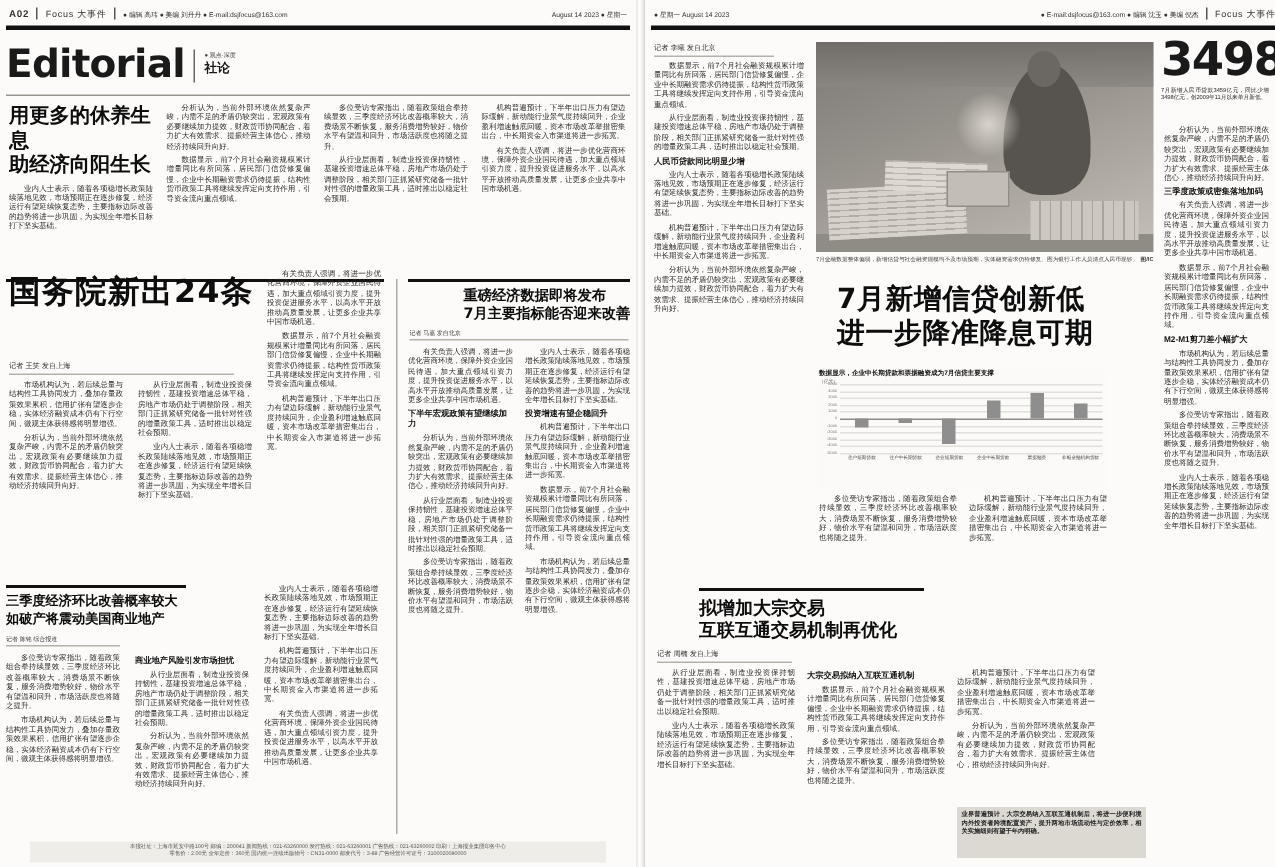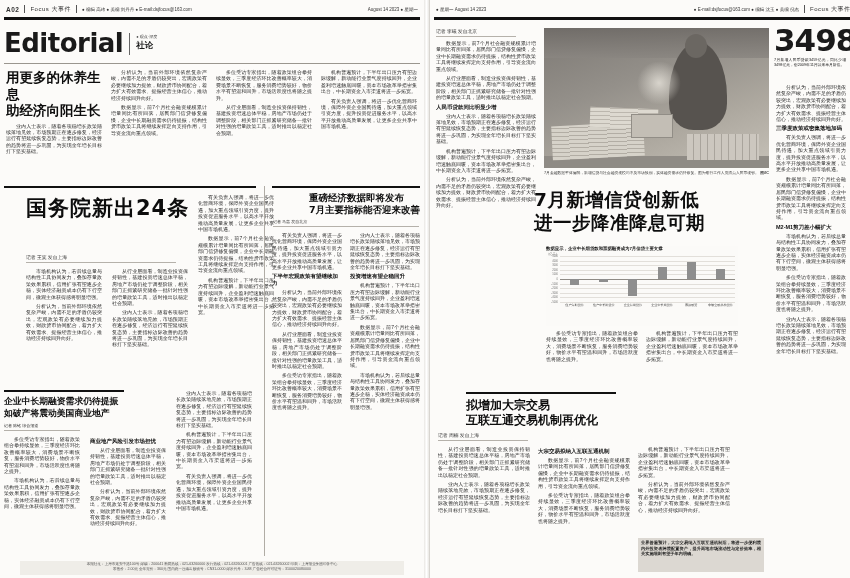--- a/index.html
+++ b/index.html
@@ -125,21 +125,21 @@
     <div class="col" style="left:216px;top:69px;width:96px;height:112px;">
       <p class="p">多位受访专家指出，随着政策组合拳持续显效，三季度经济环比改善概率较大，消费场景不断恢复，服务消费增势较好，物价水平有望温和回升，市场活跃度也将随之提升。</p>
       <p class="p">从行业层面看，制造业投资保持韧性，基建投资增速总体平稳，房地产市场仍处于调整阶段，相关部门正抓紧研究储备一批针对性强的增量政策工具，适时推出以稳定社会预期。</p>
     </div>
     <div class="col" style="left:321px;top:69px;width:96px;height:112px;">
       <p class="p">机构普遍预计，下半年出口压力有望边际缓解，新动能行业景气度持续回升，企业盈利增速触底回暖，资本市场改革举措密集出台，中长期资金入市渠道将进一步拓宽。</p>
       <p class="p">有关负责人强调，将进一步优化营商环境，保障外资企业国民待遇，加大重点领域引资力度，提升投资促进服务水平，以高水平开放推动高质量发展，让更多企业共享中国市场机遇。</p>
     </div>
 
     <div style="position:absolute;left:4px;top:186px;width:252px;height:2px;background:#111;"></div>
-    <div style="position:absolute;left:4px;top:194px;width:252px;height:196px;margin-left:20px;">
+    <div style="position:absolute;left:4px;top:180px;width:252px;height:196px;">
       <div class="hl hl-gw" style="position:absolute;left:2px;top:2px;width:212px;">
         <div>国务院新出24条</div>
       </div>
       <div class="byline" style="position:absolute;left:2px;top:60px;width:150px;">记者 王笑 发自上海</div>
       <div class="col" style="left:2px;top:74px;width:76px;height:120px;">
         <p class="p">市场机构认为，若后续总量与结构性工具协同发力，叠加存量政策效果累积，信用扩张有望逐步企稳，实体经济融资成本仍有下行空间，微观主体获得感将明显增强。</p>
         <p class="p">分析认为，当前外部环境依然复杂严峻，内需不足的矛盾仍较突出，宏观政策有必要继续加力提效，财政货币协同配合，着力扩大有效需求、提振经营主体信心，推动经济持续回升向好。</p>
       </div>
       <div class="col" style="left:88px;top:74px;width:76px;height:120px;">
         <p class="p">从行业层面看，制造业投资保持韧性，基建投资增速总体平稳，房地产市场仍处于调整阶段，相关部门正抓紧研究储备一批针对性强的增量政策工具，适时推出以稳定社会预期。</p>
@@ -173,21 +173,21 @@
         <div class="sub">投资增速有望企稳回升</div>
         <p class="p">机构普遍预计，下半年出口压力有望边际缓解，新动能行业景气度持续回升，企业盈利增速触底回暖，资本市场改革举措密集出台，中长期资金入市渠道将进一步拓宽。</p>
         <p class="p">数据显示，前7个月社会融资规模累计增量同比有所回落，居民部门信贷修复偏慢，企业中长期融资需求仍待提振，结构性货币政策工具将继续发挥定向支持作用，引导资金流向重点领域。</p>
         <p class="p">市场机构认为，若后续总量与结构性工具协同发力，叠加存量政策效果累积，信用扩张有望逐步企稳，实体经济融资成本仍有下行空间，微观主体获得感将明显增强。</p>
       </div>
     </div>
 
     <div style="position:absolute;left:4px;top:390px;width:252px;height:168px;">
       <div style="position:absolute;left:0;top:0;width:120px;height:2px;background:#111;"></div>
       <div class="hl hl-ww" style="position:absolute;left:0;top:6px;width:160px;">
-        <div>企业中长期融资需求仍待提振</div>
+        <div>三季度经济环比改善概率较大</div>
         <div>如破产将震动美国商业地产</div>
       </div>
       <div class="byline" style="position:absolute;left:0;top:33px;width:76px;font-size:4px;">记者 陈铭 综合报道</div>
       <div class="col" style="left:0;top:46px;width:76px;height:120px;">
         <p class="p">多位受访专家指出，随着政策组合拳持续显效，三季度经济环比改善概率较大，消费场景不断恢复，服务消费增势较好，物价水平有望温和回升，市场活跃度也将随之提升。</p>
         <p class="p">市场机构认为，若后续总量与结构性工具协同发力，叠加存量政策效果累积，信用扩张有望逐步企稳，实体经济融资成本仍有下行空间，微观主体获得感将明显增强。</p>
       </div>
       <div class="col" style="left:86px;top:46px;width:76px;height:120px;">
         <div class="sub">商业地产风险引发市场担忧</div>
         <p class="p">从行业层面看，制造业投资保持韧性，基建投资增速总体平稳，房地产市场仍处于调整阶段，相关部门正抓紧研究储备一批针对性强的增量政策工具，适时推出以稳定社会预期。</p>
@@ -258,21 +258,21 @@
       <p class="p">分析认为，当前外部环境依然复杂严峻，内需不足的矛盾仍较突出，宏观政策有必要继续加力提效，财政货币协同配合，着力扩大有效需求、提振经营主体信心，推动经济持续回升向好。</p>
       <div class="sub">三季度政策或密集落地加码</div>
       <p class="p">有关负责人强调，将进一步优化营商环境，保障外资企业国民待遇，加大重点领域引资力度，提升投资促进服务水平，以高水平开放推动高质量发展，让更多企业共享中国市场机遇。</p>
       <p class="p">数据显示，前7个月社会融资规模累计增量同比有所回落，居民部门信贷修复偏慢，企业中长期融资需求仍待提振，结构性货币政策工具将继续发挥定向支持作用，引导资金流向重点领域。</p>
       <div class="sub">M2-M1剪刀差小幅扩大</div>
       <p class="p">市场机构认为，若后续总量与结构性工具协同发力，叠加存量政策效果累积，信用扩张有望逐步企稳，实体经济融资成本仍有下行空间，微观主体获得感将明显增强。</p>
       <p class="p">多位受访专家指出，随着政策组合拳持续显效，三季度经济环比改善概率较大，消费场景不断恢复，服务消费增势较好，物价水平有望温和回升，市场活跃度也将随之提升。</p>
       <p class="p">业内人士表示，随着各项稳增长政策陆续落地见效，市场预期正在逐步修复，经济运行有望延续恢复态势，主要指标边际改善的趋势将进一步巩固，为实现全年增长目标打下坚实基础。</p>
     </div>
 
-    <div class="hl hl-xd" style="position:absolute;left:104px;top:188px;width:200px;">
+    <div class="hl hl-xd" style="position:absolute;left:128px;top:188px;width:200px;">
       <div>7月新增信贷创新低</div>
       <div>进一步降准降息可期</div>
     </div>
 
     <div class="chart">
       <div class="ct">数据显示，企业中长期贷款和票据融资成为7月信贷主要支撑</div>
       <div class="cu">（亿元）</div>
       <div class="body">
           <div class="gl" style="top: 46px;"></div>
           <div class="tick" style="top: 46px;">-5000</div>

